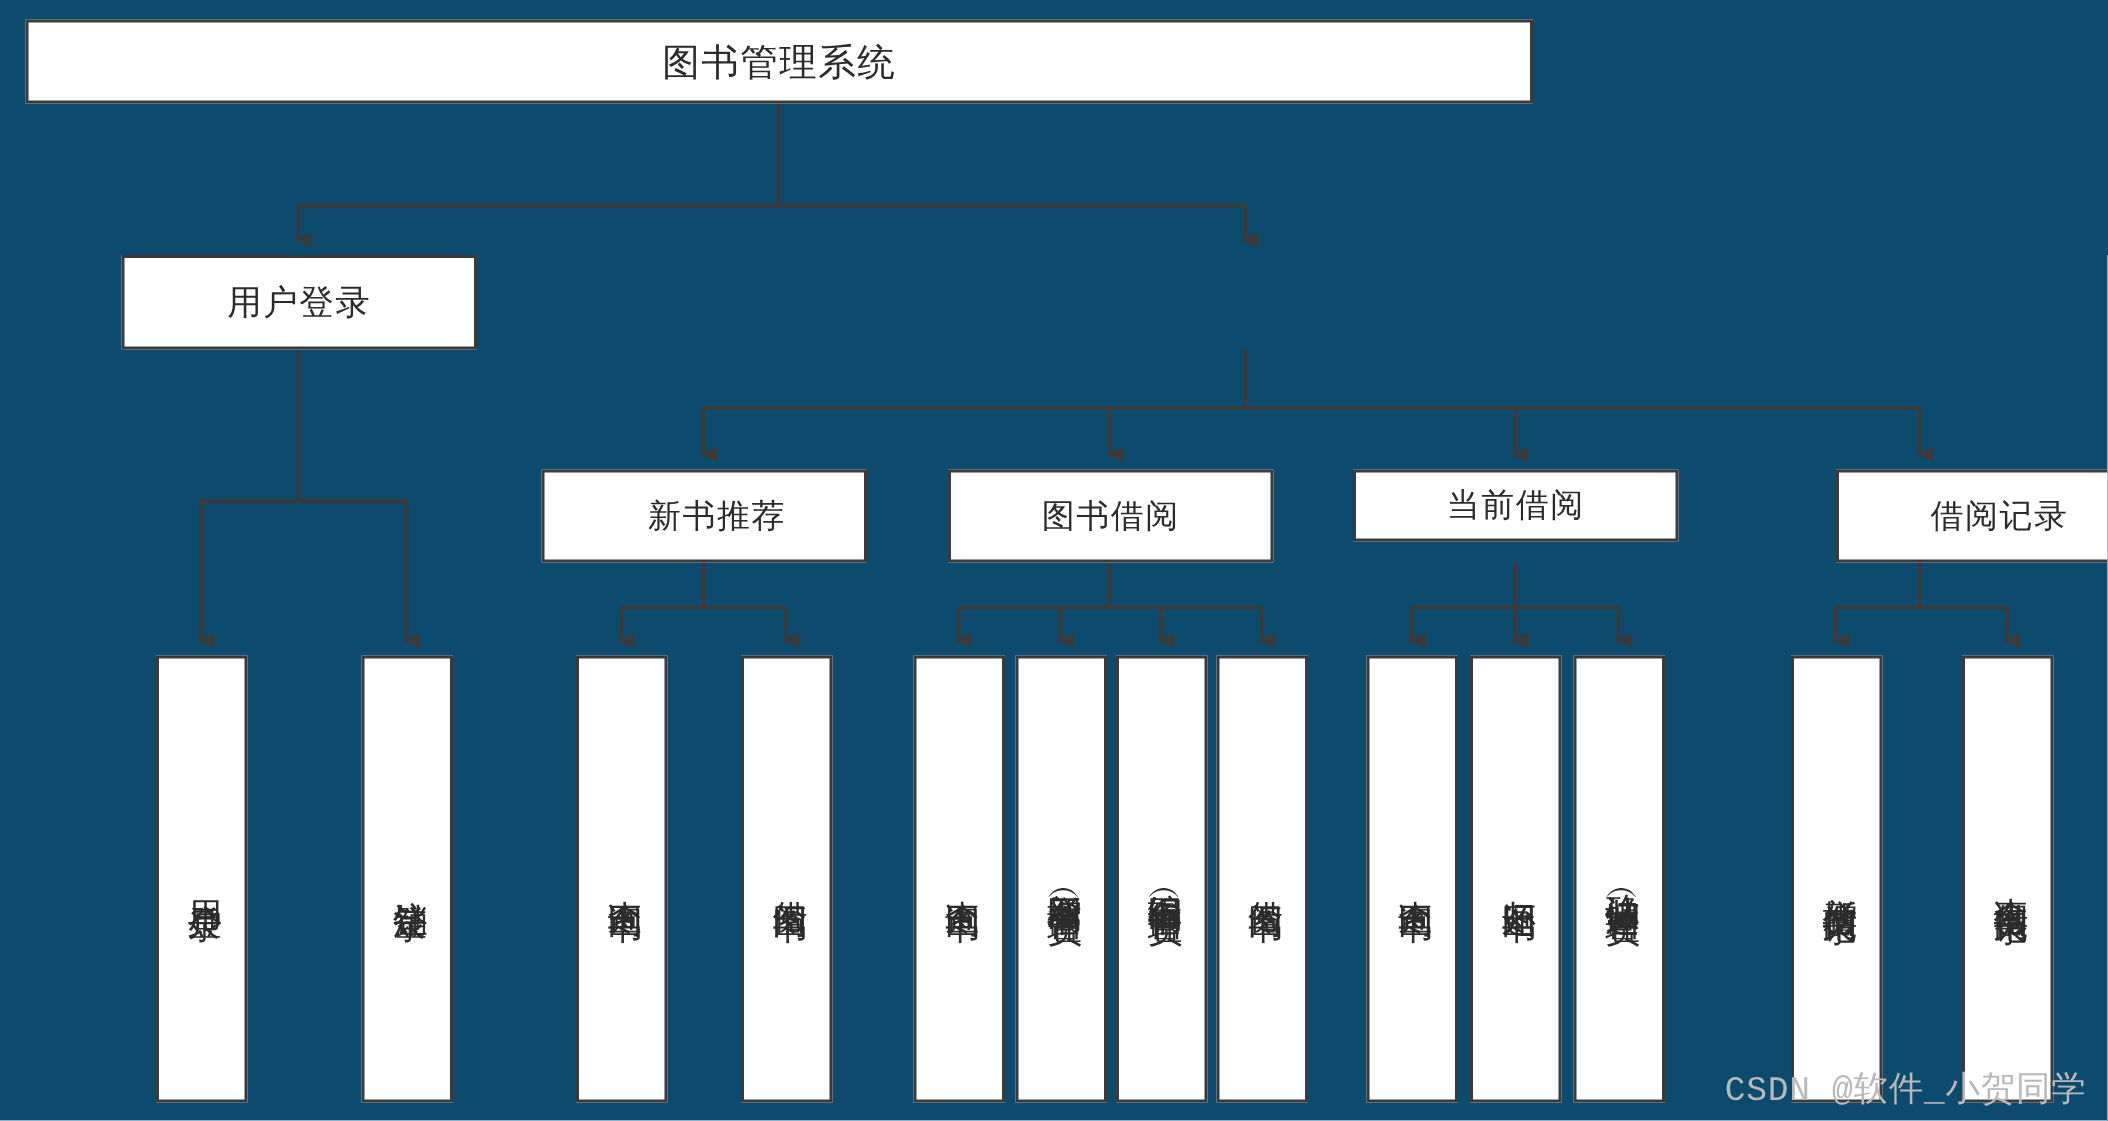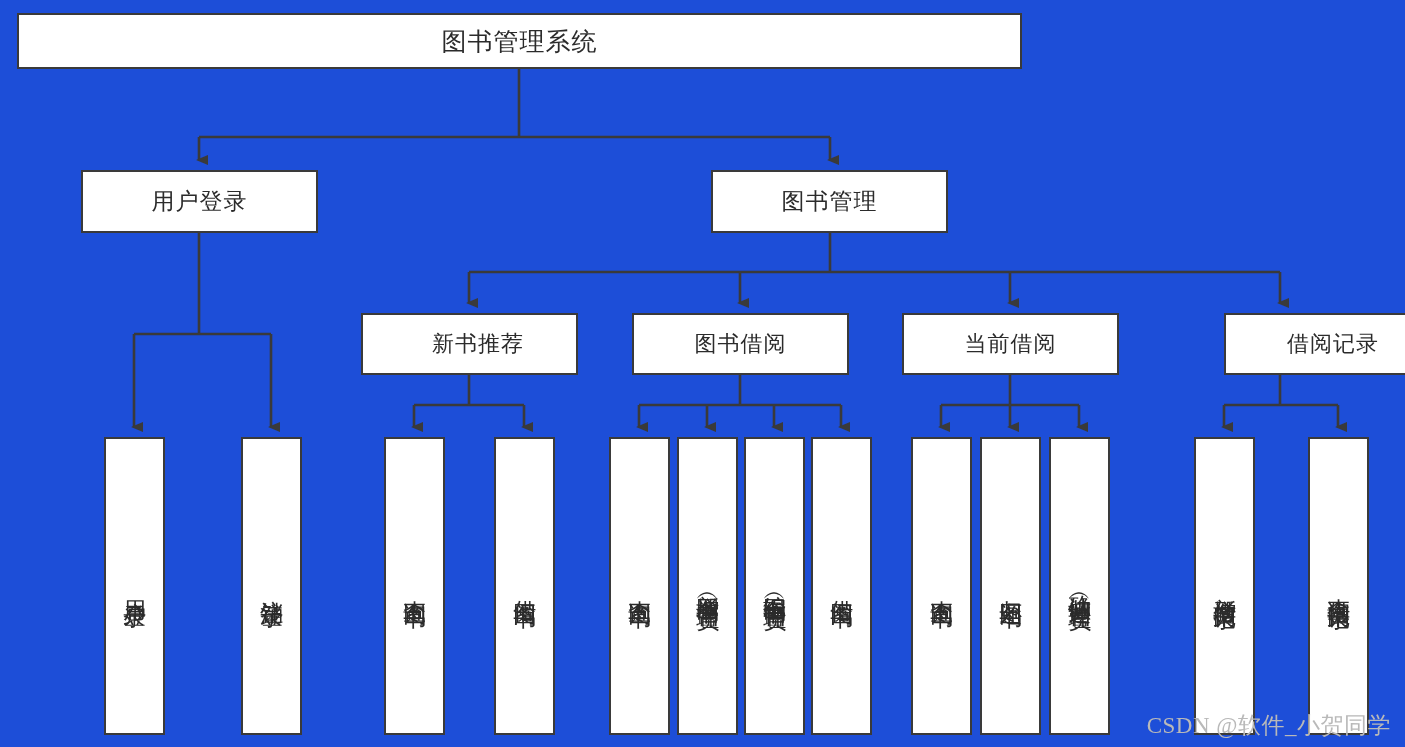--- a/index.html
+++ b/index.html
@@ -5,22 +5,22 @@
 <style>
   html, body {
     margin: 0;
     padding: 0;
     background: #ffffff;
   }
   #canvas {
     position: relative;
     width: 1405px;
     height: 747px;
-    background: #1d4ed8;
-    font-family: Liberation Serif, serif;
+    background: #0c4a6e;
+    font-family: Liberation Mono, monospace;
     overflow: hidden;
   }
   #edges {
     position: absolute;
     left: 0;
     top: 0;
     width: 1405px;
     height: 747px;
     pointer-events: none;
   }
@@ -128,31 +128,28 @@
     </g>
   </svg>
 
   <div class="node root" style="left:17px; top:13px; width:1005px; height:56px;">
     <span>图书管理系统</span>
   </div>
 
   <div class="node lvl2" style="left:81px; top:170px; width:237px; height:63px;">
     <span>用户登录</span>
   </div>
-  <div class="node lvl2" style="left:711px; top:170px; width:237px; height:63px;">
-    <span>图书管理</span>
-  </div>
 
   <div class="node lvl3" style="left:361px; top:313px; width:217px; height:62px;padding-left:17px;">
     <span>新书推荐</span>
   </div>
   <div class="node lvl3" style="left:632px; top:313px; width:217px; height:62px;">
     <span>图书借阅</span>
   </div>
-  <div class="node lvl3" style="left:902px; top:313px; width:217px; height:62px;">
+  <div class="node lvl3" style="left:902px; top:313px; width:217px; height:48px;">
     <span>当前借阅</span>
   </div>
   <div class="node lvl3" style="left:1224px; top:313px; width:218px; height:62px;">
     <span>借阅记录</span>
   </div>
 
   <div class="node leaf" style="left:104px; top:437px; width:61px; height:298px;">
     <span class="vtext">用户登录</span>
   </div>
   <div class="node leaf" style="left:241px; top:437px; width:61px; height:298px;">

